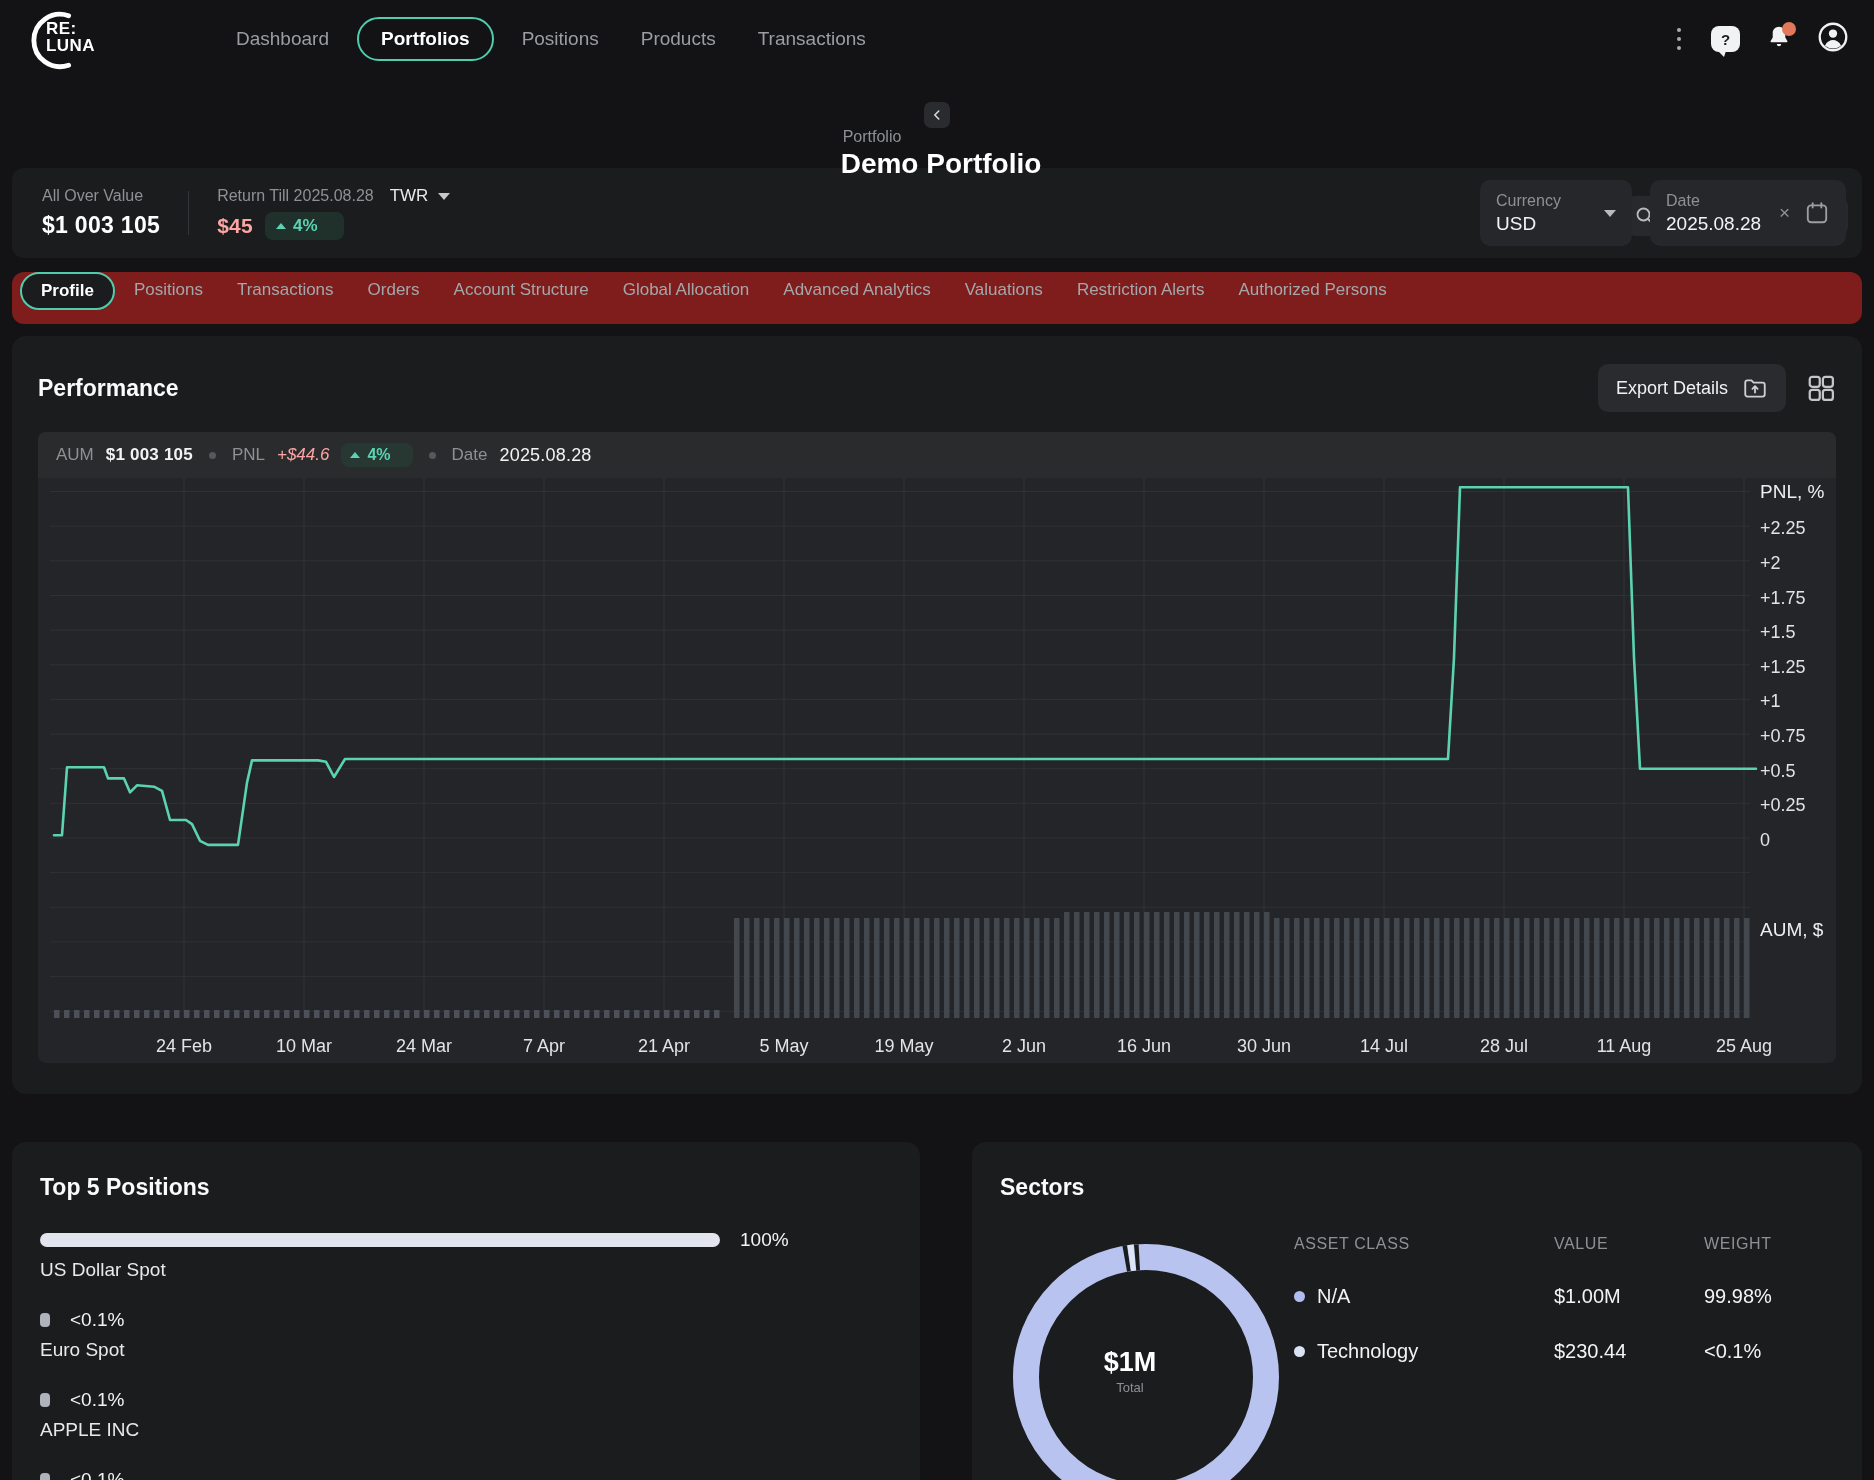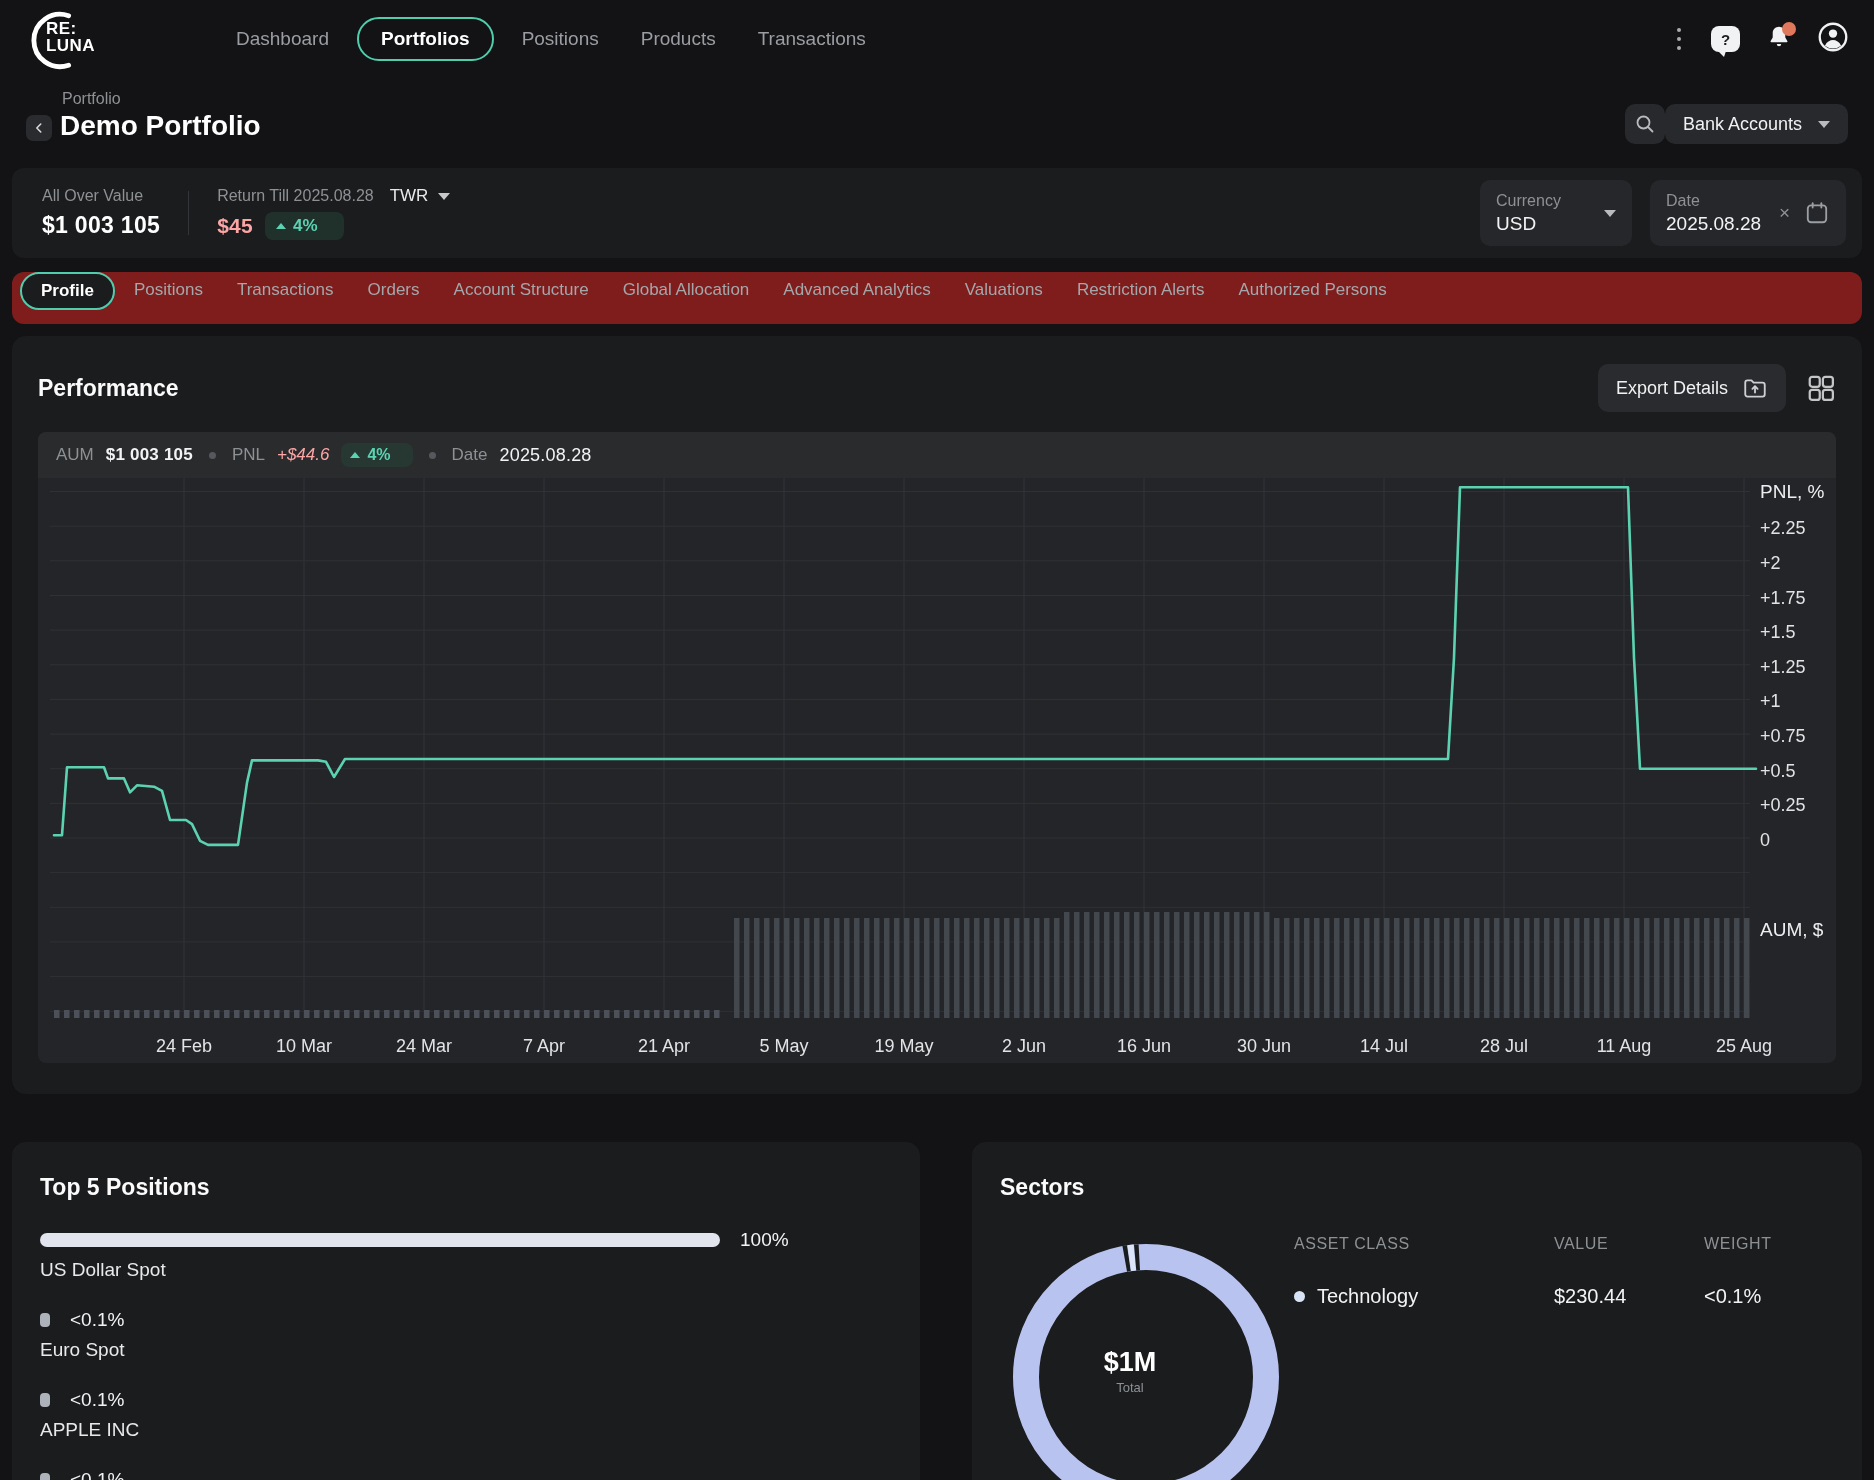--- a/index.html
+++ b/index.html
@@ -19,21 +19,21 @@
   .kebab span { width:4px; height:4px; border-radius:50%; background:#A9ACB0; }
   .help-bubble { position:relative; width:29px; height:26px; background:#F1F2F4; border-radius:8px;
     display:flex; align-items:center; justify-content:center; font-weight:bold; font-size:15px; color:#1d1d1f; cursor:pointer; }
   .help-bubble::after { content:""; position:absolute; bottom:-5px; left:7px; border-left:6px solid transparent;
     border-right:2px solid transparent; border-top:6px solid #F1F2F4; }
   .bell-wrap { position:relative; cursor:pointer; }
   .badge { position:absolute; top:-2px; right:-4px; width:14px; height:14px; border-radius:50%; background:#E0795B; }
   .avatar { cursor:pointer; }
 
   
-  .header-row { height:76px; display:flex; align-items:center; padding:0 26px; }
+  .header-row { height:76px; display:flex; align-items:center; padding:0 26px;flex-direction:column; }
   .back-btn { width:26px; height:26px; border-radius:7px; background:#2A2B2E; display:flex; align-items:center;
     justify-content:center; cursor:pointer; margin-top:24px; flex:none; }
   .title-block { margin-left:8px; display:flex; flex-direction:column; }
   .crumb { font-size:16px; color:#8E9194; margin-left:2px; }
   .page-title { font-size:28px; font-weight:bold; color:#fff; margin-top:2px; }
   .header-right { margin-left:auto; display:flex; align-items:center; margin-top:16px; }
   .search-btn { width:40px; height:40px; border-radius:10px; background:#28292C; display:flex; align-items:center; justify-content:center; cursor:pointer; }
   .bank-btn { height:40px; border-radius:10px; background:#28292C; display:flex; align-items:center; gap:16px;
     padding:0 18px; font-size:18px; color:#F0F1F2; cursor:pointer; }
   .caret-down { width:0; height:0; border-left:6px solid transparent; border-right:6px solid transparent; border-top:7px solid #B9BBBE; }
@@ -545,20 +545,28 @@
       </div>
       <div class="legend">
         <div class="legend-grid">
           <div class="legend-head">ASSET CLASS</div>
           <div class="legend-head">VALUE</div>
           <div class="legend-head">WEIGHT</div>
         </div>
         <div id="sector-rows">
             <div class="legend-grid legend-row">
               <div class="lg-name">
+                <span class="lg-dot" style="background: rgb(176, 189, 242);"></span>
+                <span>N/A</span>
+              </div>
+              <div>$1.00M</div>
+              <div>99.98%</div>
+            </div>
+            <div class="legend-grid legend-row">
+              <div class="lg-name">
                 <span class="lg-dot" style="background: rgb(217, 227, 246);"></span>
                 <span>Technology</span>
               </div>
               <div>$230.44</div>
               <div>&lt;0.1%</div>
             </div>
           </div>
       </div>
     </div>
   </div>

